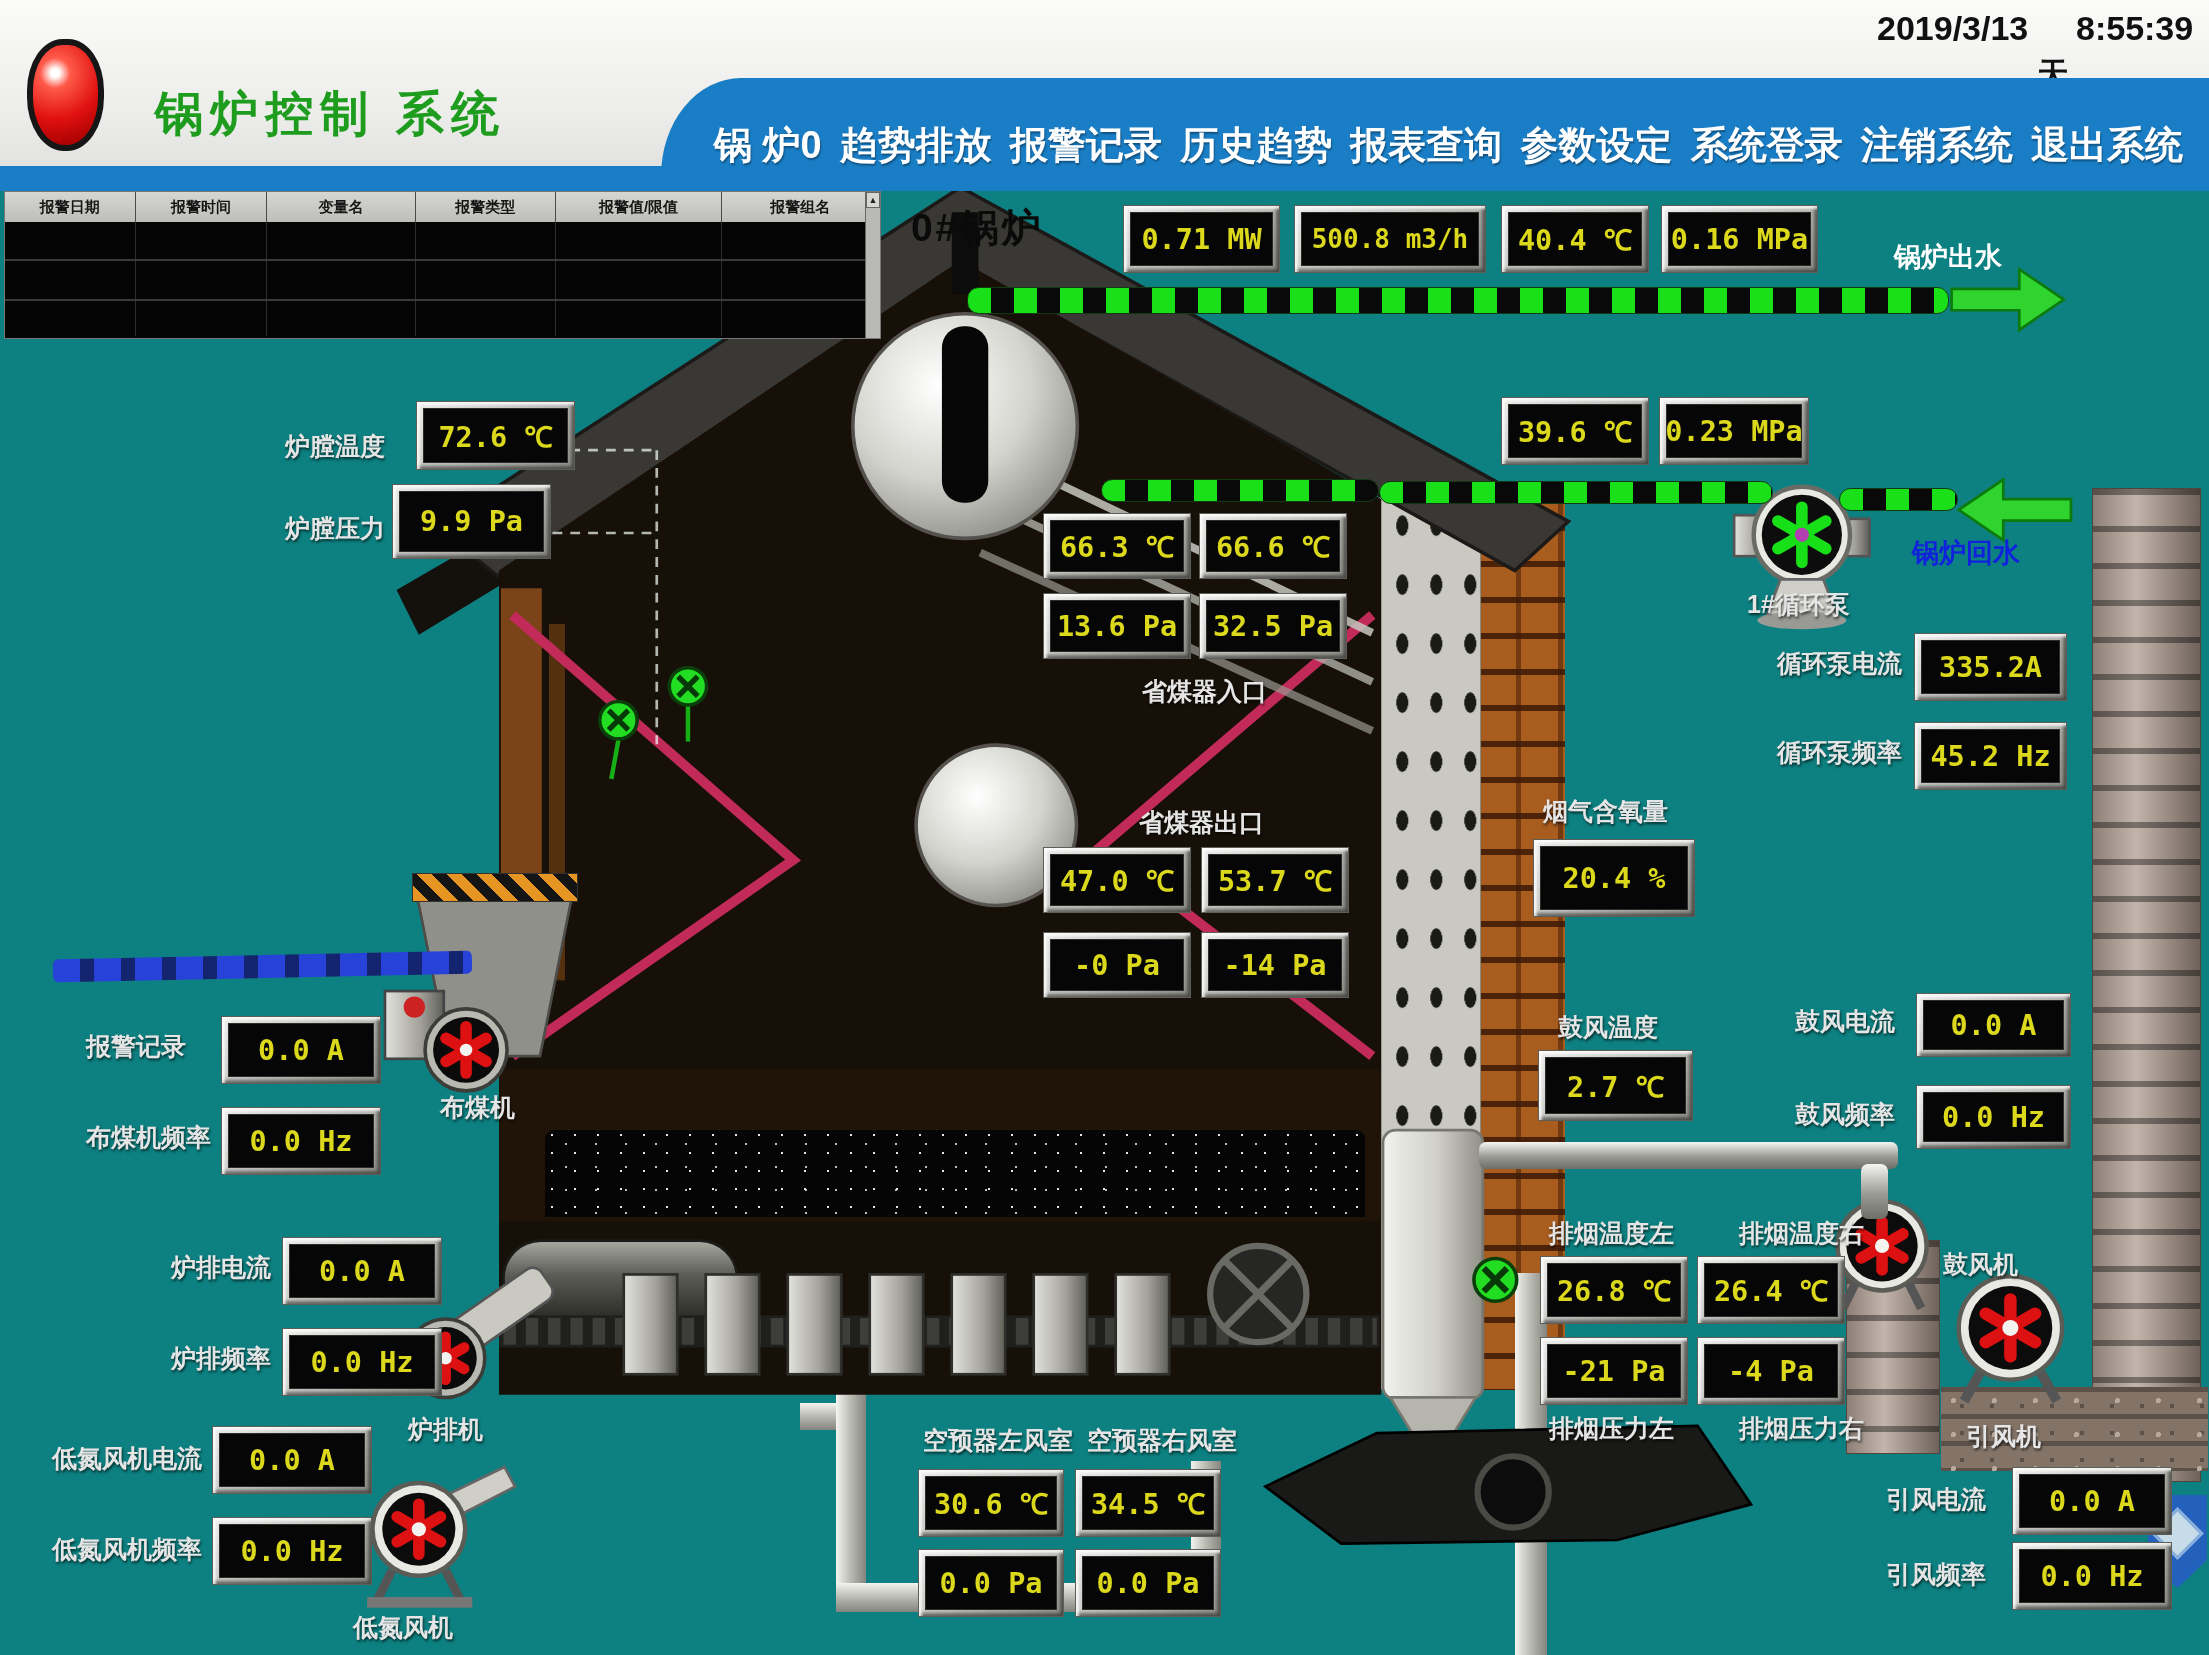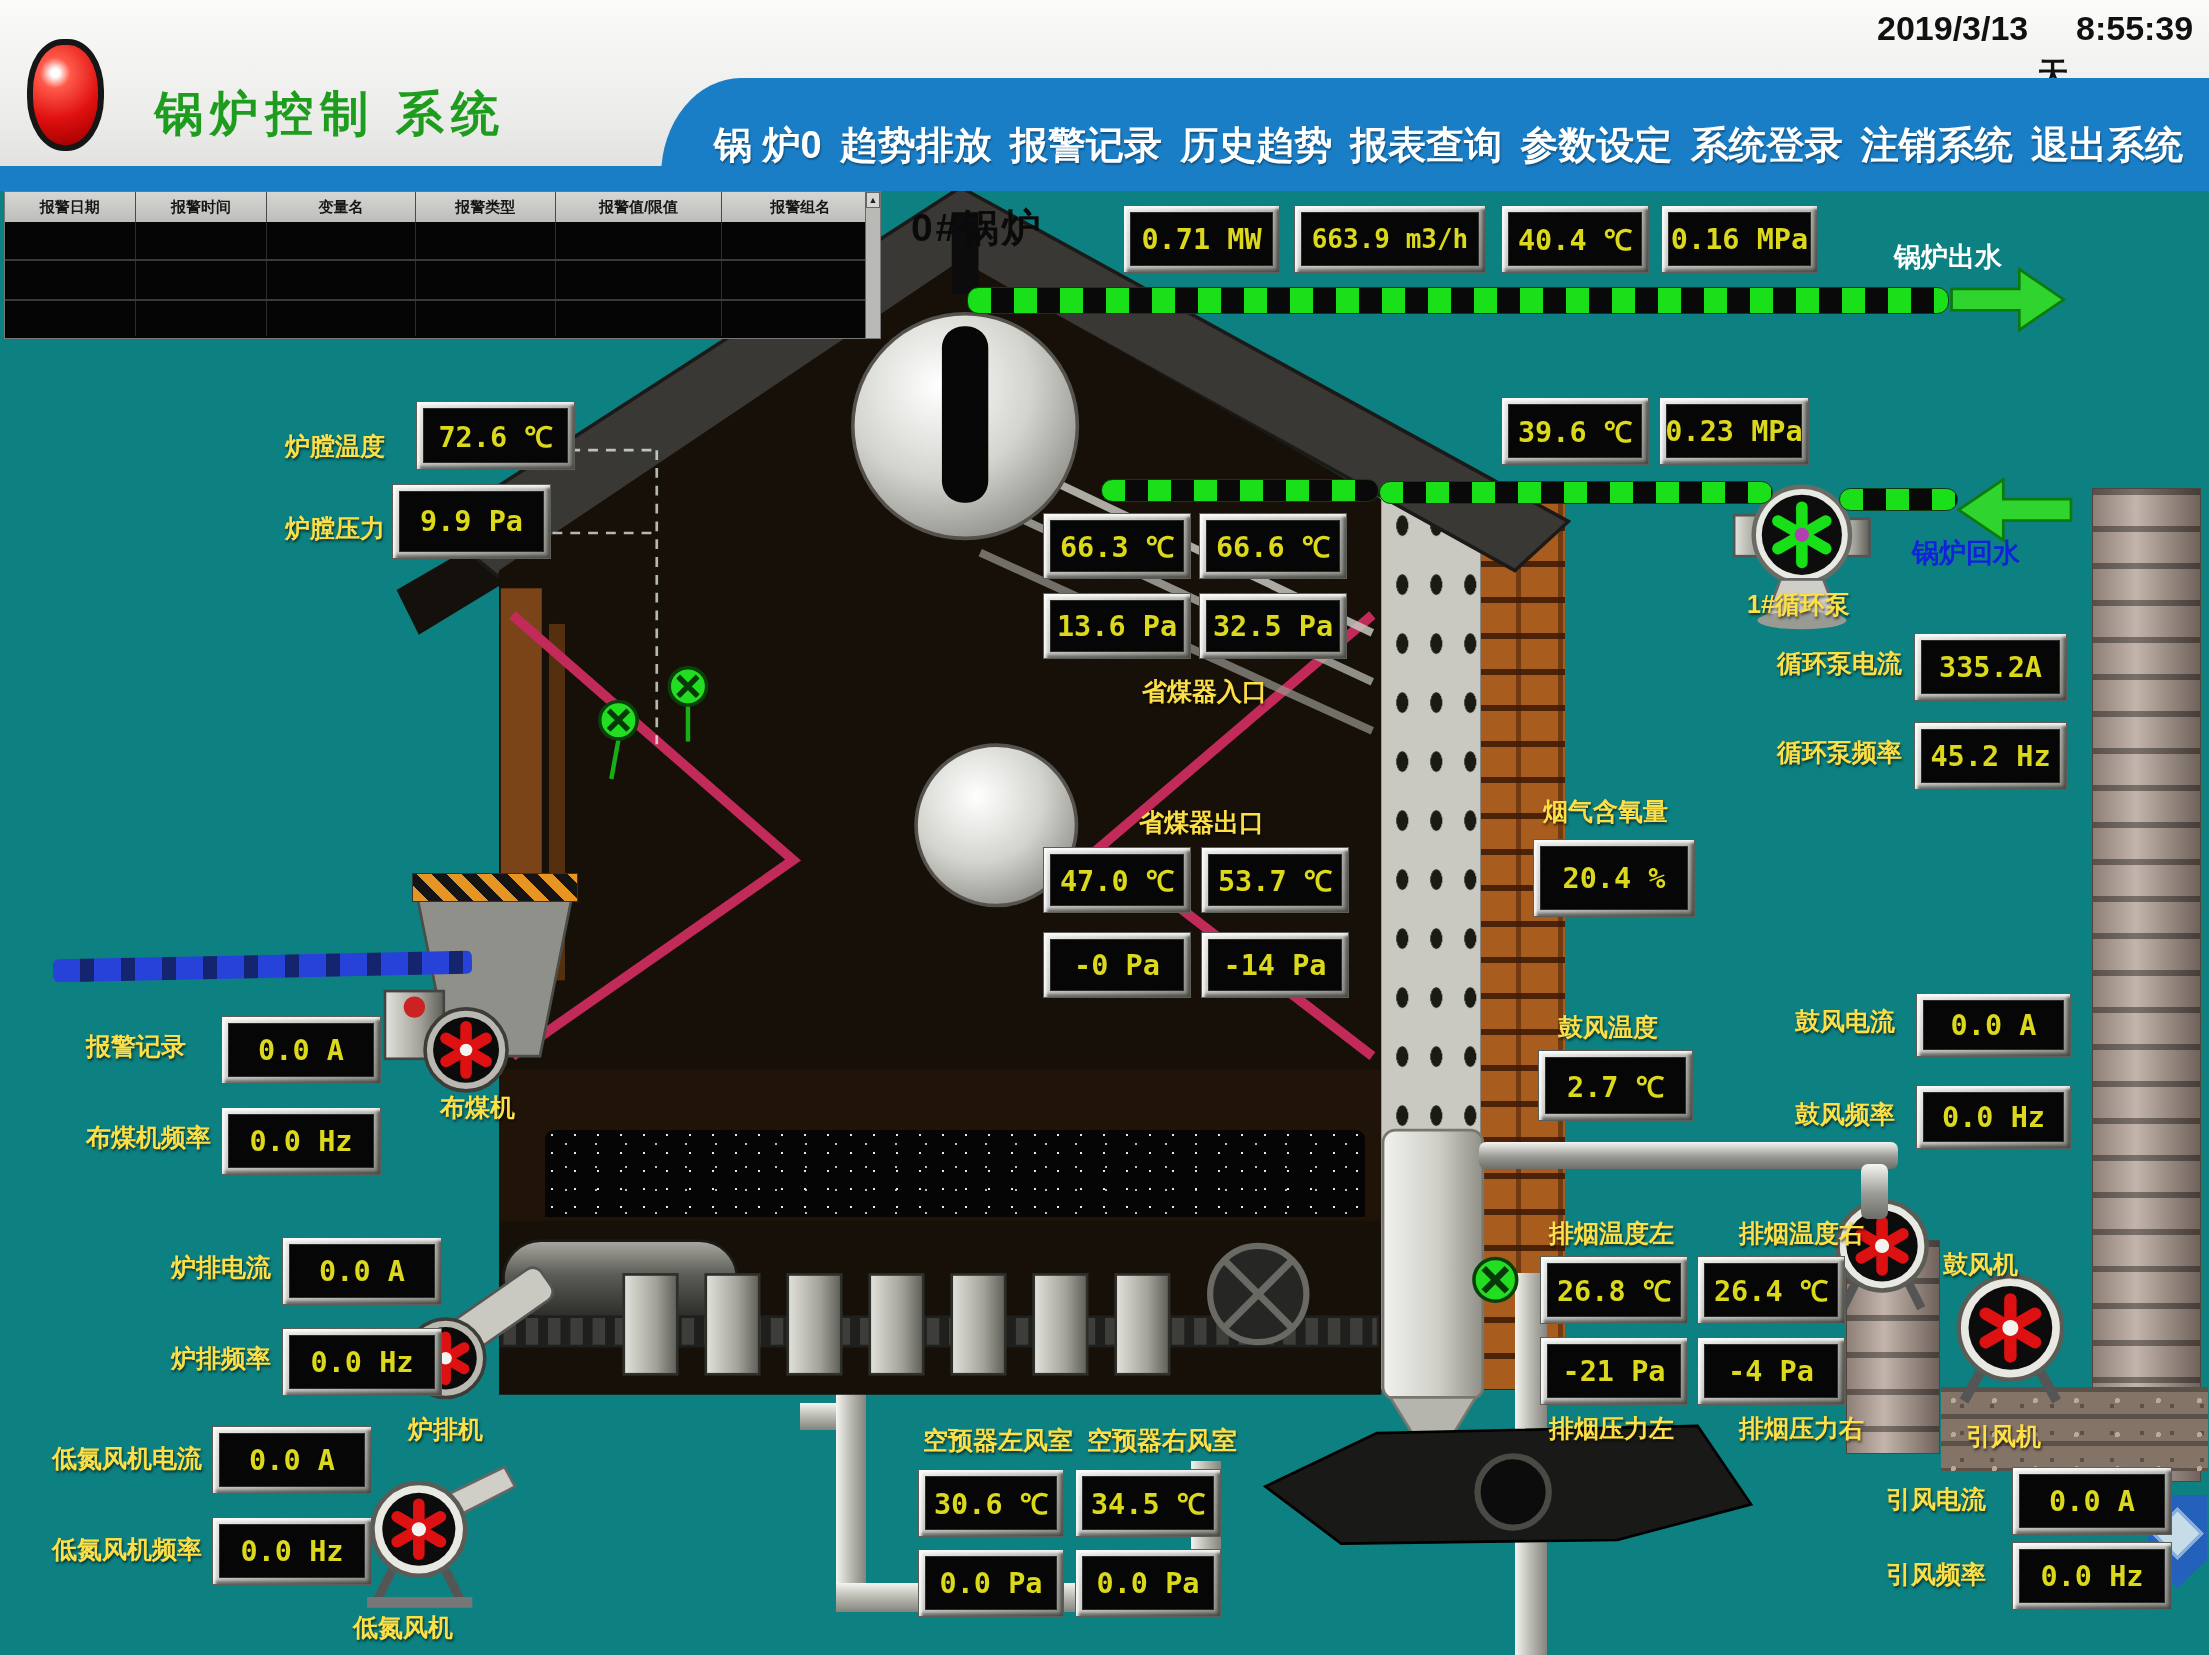--- a/index.html
+++ b/index.html
@@ -35,21 +35,21 @@
   .sbar .up{width:100%;height:16px;background:#d6d6d2;border:0.9px solid #666;font-size:9px;
             color:#222;text-align:center;line-height:14.3px;}
   
   .vbox{position:absolute;z-index:6;background:linear-gradient(145deg,#ececea,#8f8f89);
         border:1.8px solid #5e5e58;box-shadow:inset 2.7px 2.7px 2.7px rgba(255,255,255,.85),
         inset -2.7px -2.7px 3.6px rgba(0,0,0,.5);padding:6.2px;}
   .vbox .scr{width:100%;height:100%;background:#060606;border:0.9px solid #2c2c2c;
         display:flex;align-items:center;justify-content:center;color:#dcd81c;
         font-family:"DejaVu Sans Mono","Liberation Mono",monospace;font-weight:bold;
         font-size:28.5px;white-space:nowrap;}
-  .lbl{position:absolute;z-index:6;color:#fde047;font-weight:bold;font-size:25px;white-space:nowrap;
+  .lbl{position:absolute;z-index:6;color:#e5e5e5;font-weight:bold;font-size:25px;white-space:nowrap;
        text-shadow:0.9px 1.8px 2.7px rgba(0,0,0,.65);}
   .lbl.red{color:#ffffff;text-shadow:none;font-size:27px;}
   .lbl.blue{color:#1122dd;text-shadow:none;font-size:27px;}
   .lbl.black{color:#0a0a0a;text-shadow:none;font-size:39px;letter-spacing:2.7px;}
   
   .panel-holes{position:absolute;left:1379px;top:488px;width:102px;height:902px;z-index:2;
        background-color:#c9c9c2;border:1.8px solid #8a8a84;
        background-image:radial-gradient(ellipse 9.8px 17px at center,#1b1b15 58%,transparent 62%);
        background-size:34px 59px;background-position:5.3px 7.1px;}
   .brick{position:absolute;left:1479px;top:495px;width:86px;height:895px;z-index:1;background:#a85c1e;
@@ -368,21 +368,21 @@
   <div class="lbl" style="left:1777px;top:647px;">循环泵电流</div>
   <div class="lbl" style="left:1777px;top:736px;">循环泵频率</div>
   <div class="lbl" style="left:1966px;top:1420px;">引风机</div>
   <div class="lbl" style="left:1886px;top:1483px;">引风电流</div>
   <div class="lbl" style="left:1886px;top:1558px;">引风频率</div>
 
   <div class="vbox" style="left:1123px;top:205px;width:157px;height:68px;">
       <div class="scr">0.71 MW</div>
     </div>
   <div class="vbox" style="left:1294px;top:205px;width:192px;height:68px;">
-      <div class="scr" style="font-size:26px">663.9 m3/h</div>
+      <div class="scr" style="font-size:26px">500.8 m3/h</div>
     </div>
   <div class="vbox" style="left:1501px;top:205px;width:148px;height:68px;">
       <div class="scr">40.4 ℃</div>
     </div>
   <div class="vbox" style="left:1661px;top:205px;width:157px;height:68px;">
       <div class="scr">0.16 MPa</div>
     </div>
 
   <div class="vbox" style="left:1501px;top:397px;width:148px;height:68px;">
       <div class="scr">39.6 ℃</div>

